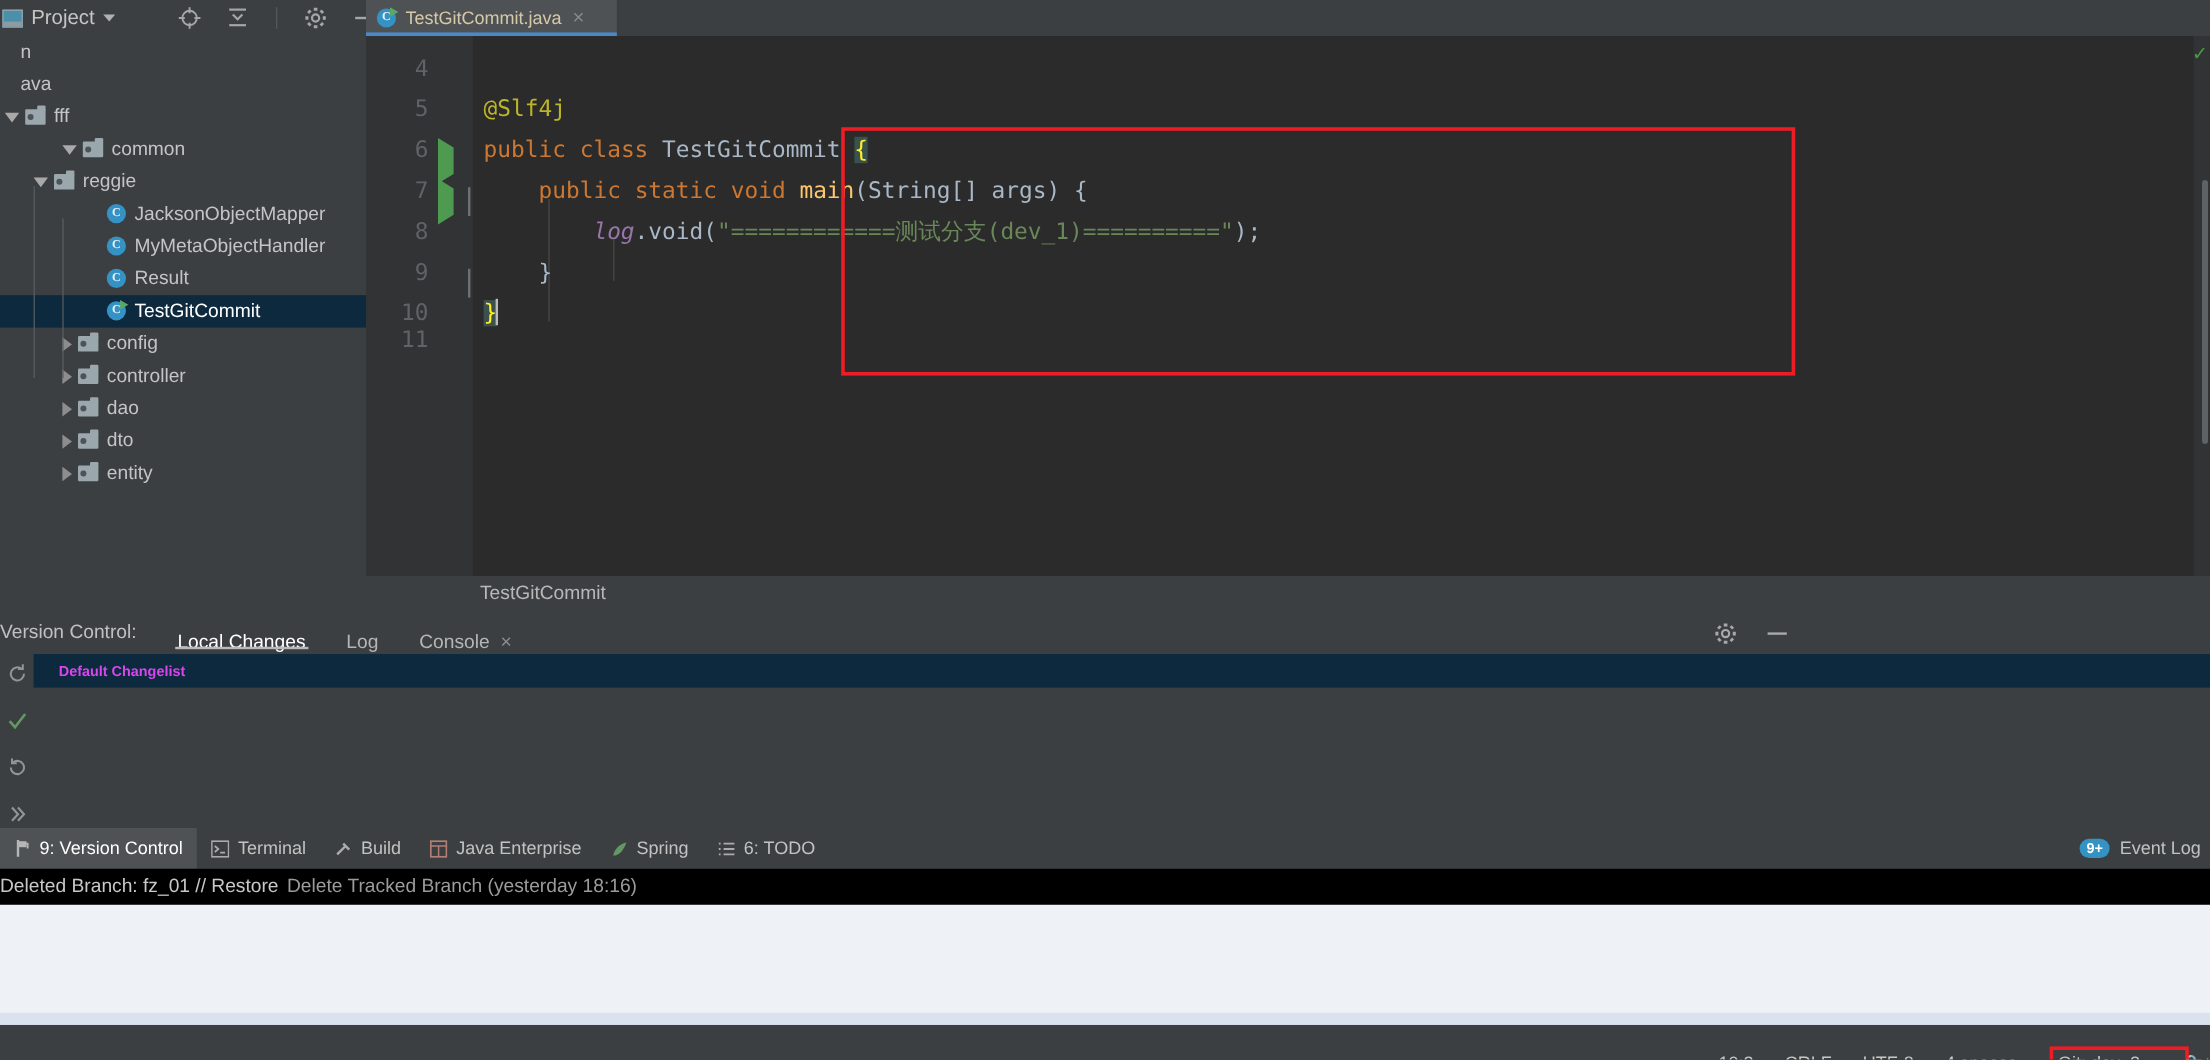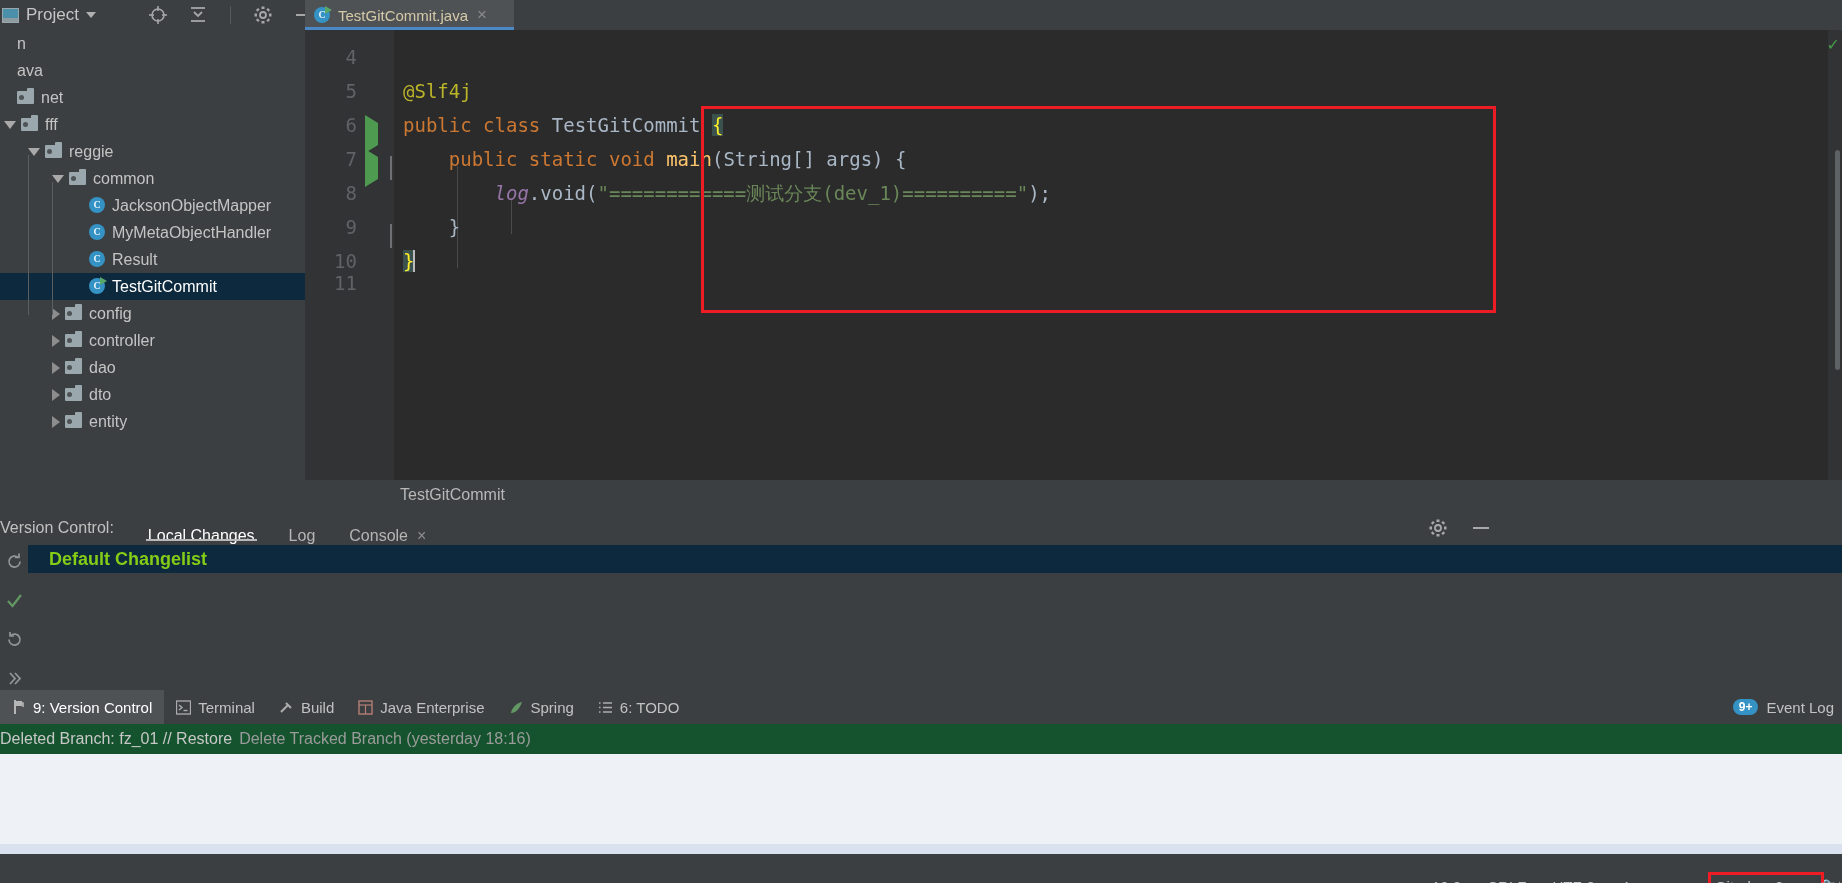--- a/index.html
+++ b/index.html
@@ -209,21 +209,21 @@
     background: #3c3f41;
   }
   .vc-toolcol {
     position: absolute; left: 0; top: 0; width: 28px; height: 145px;
     background: #3c3f41; display: flex; flex-direction: column;
     align-items: center; padding-top: 8px; gap: 22px;
   }
   .changelist {
     position: absolute; left: 28px; top: 0; width: 1814px; height: 28px;
     background: #0d293e; display: flex; align-items: center; padding-left: 21px;
-    font-size: 18px; font-weight: bold; color: #84cc16;
+    font-size: 12px; font-weight: bold; color: #d946ef;
   }
 
   
   .bottombar {
     position: absolute; left: 0; top: 690px; width: 1842px; height: 34px;
     background: #3c3f41; display: flex; align-items: center;
   }
   .bw {
     display: flex; align-items: center; gap: 7px; height: 34px;
     padding: 0 12px; font-size: 15px; color: #c2c2c2;
@@ -234,21 +234,21 @@
     font-size: 15px; color: #c2c2c2;
   }
   .badge9 {
     background: #3592c4; color: #ffffff; border-radius: 9px;
     font-size: 12px; padding: 1px 6px; font-weight: bold;
   }
 
   
   .vcs-msg {
     position: absolute; left: 0; top: 724px; width: 1842px; height: 30px;
-    background: #14532d; display: flex; align-items: center;
+    background: #000000; display: flex; align-items: center;
     font-size: 16px; color: #c8c8c8; gap: 7px;
   }
   .vcs-msg .muted { color: #9b9b9b; }
 
   
   .statusbar {
     position: absolute; left: 0; top: 872px; width: 1842px; height: 29px;
     background: #3c3f41;
   }
   .sb-right {
@@ -346,38 +346,33 @@
     <div id="tree-rows">
         <div class="trow" style="padding-left: 4px;">
           <span class="twist none"></span>
           <span class="tlabel">n</span>
         </div>
         <div class="trow" style="padding-left: 4px;">
           <span class="twist none"></span>
           <span class="tlabel">ava</span>
         </div>
         <div class="trow" style="padding-left: 4px;">
-          <span class="twist none"></span>
-          <span class="folder"></span>
-          <span class="tlabel">net</span>
-        </div>
-        <div class="trow" style="padding-left: 4px;">
           <span class="twist open"></span>
           <span class="folder"></span>
           <span class="tlabel">fff</span>
+        </div>
+        <div class="trow" style="padding-left: 52px;">
+          <span class="twist open"></span>
+          <span class="folder"></span>
+          <span class="tlabel">common</span>
         </div>
         <div class="trow" style="padding-left: 28px;">
           <span class="twist open"></span>
           <span class="folder"></span>
           <span class="tlabel">reggie</span>
-        </div>
-        <div class="trow" style="padding-left: 52px;">
-          <span class="twist open"></span>
-          <span class="folder"></span>
-          <span class="tlabel">common</span>
         </div>
         <div class="trow" style="padding-left: 76px;">
           <span class="twist none"></span>
           <span class="cls-ico" style="margin-right: 6px;">
             <span class="disc">C</span>
           </span>
           <span class="tlabel">JacksonObjectMapper</span>
         </div>
         <div class="trow" style="padding-left: 76px;">
           <span class="twist none"></span>

